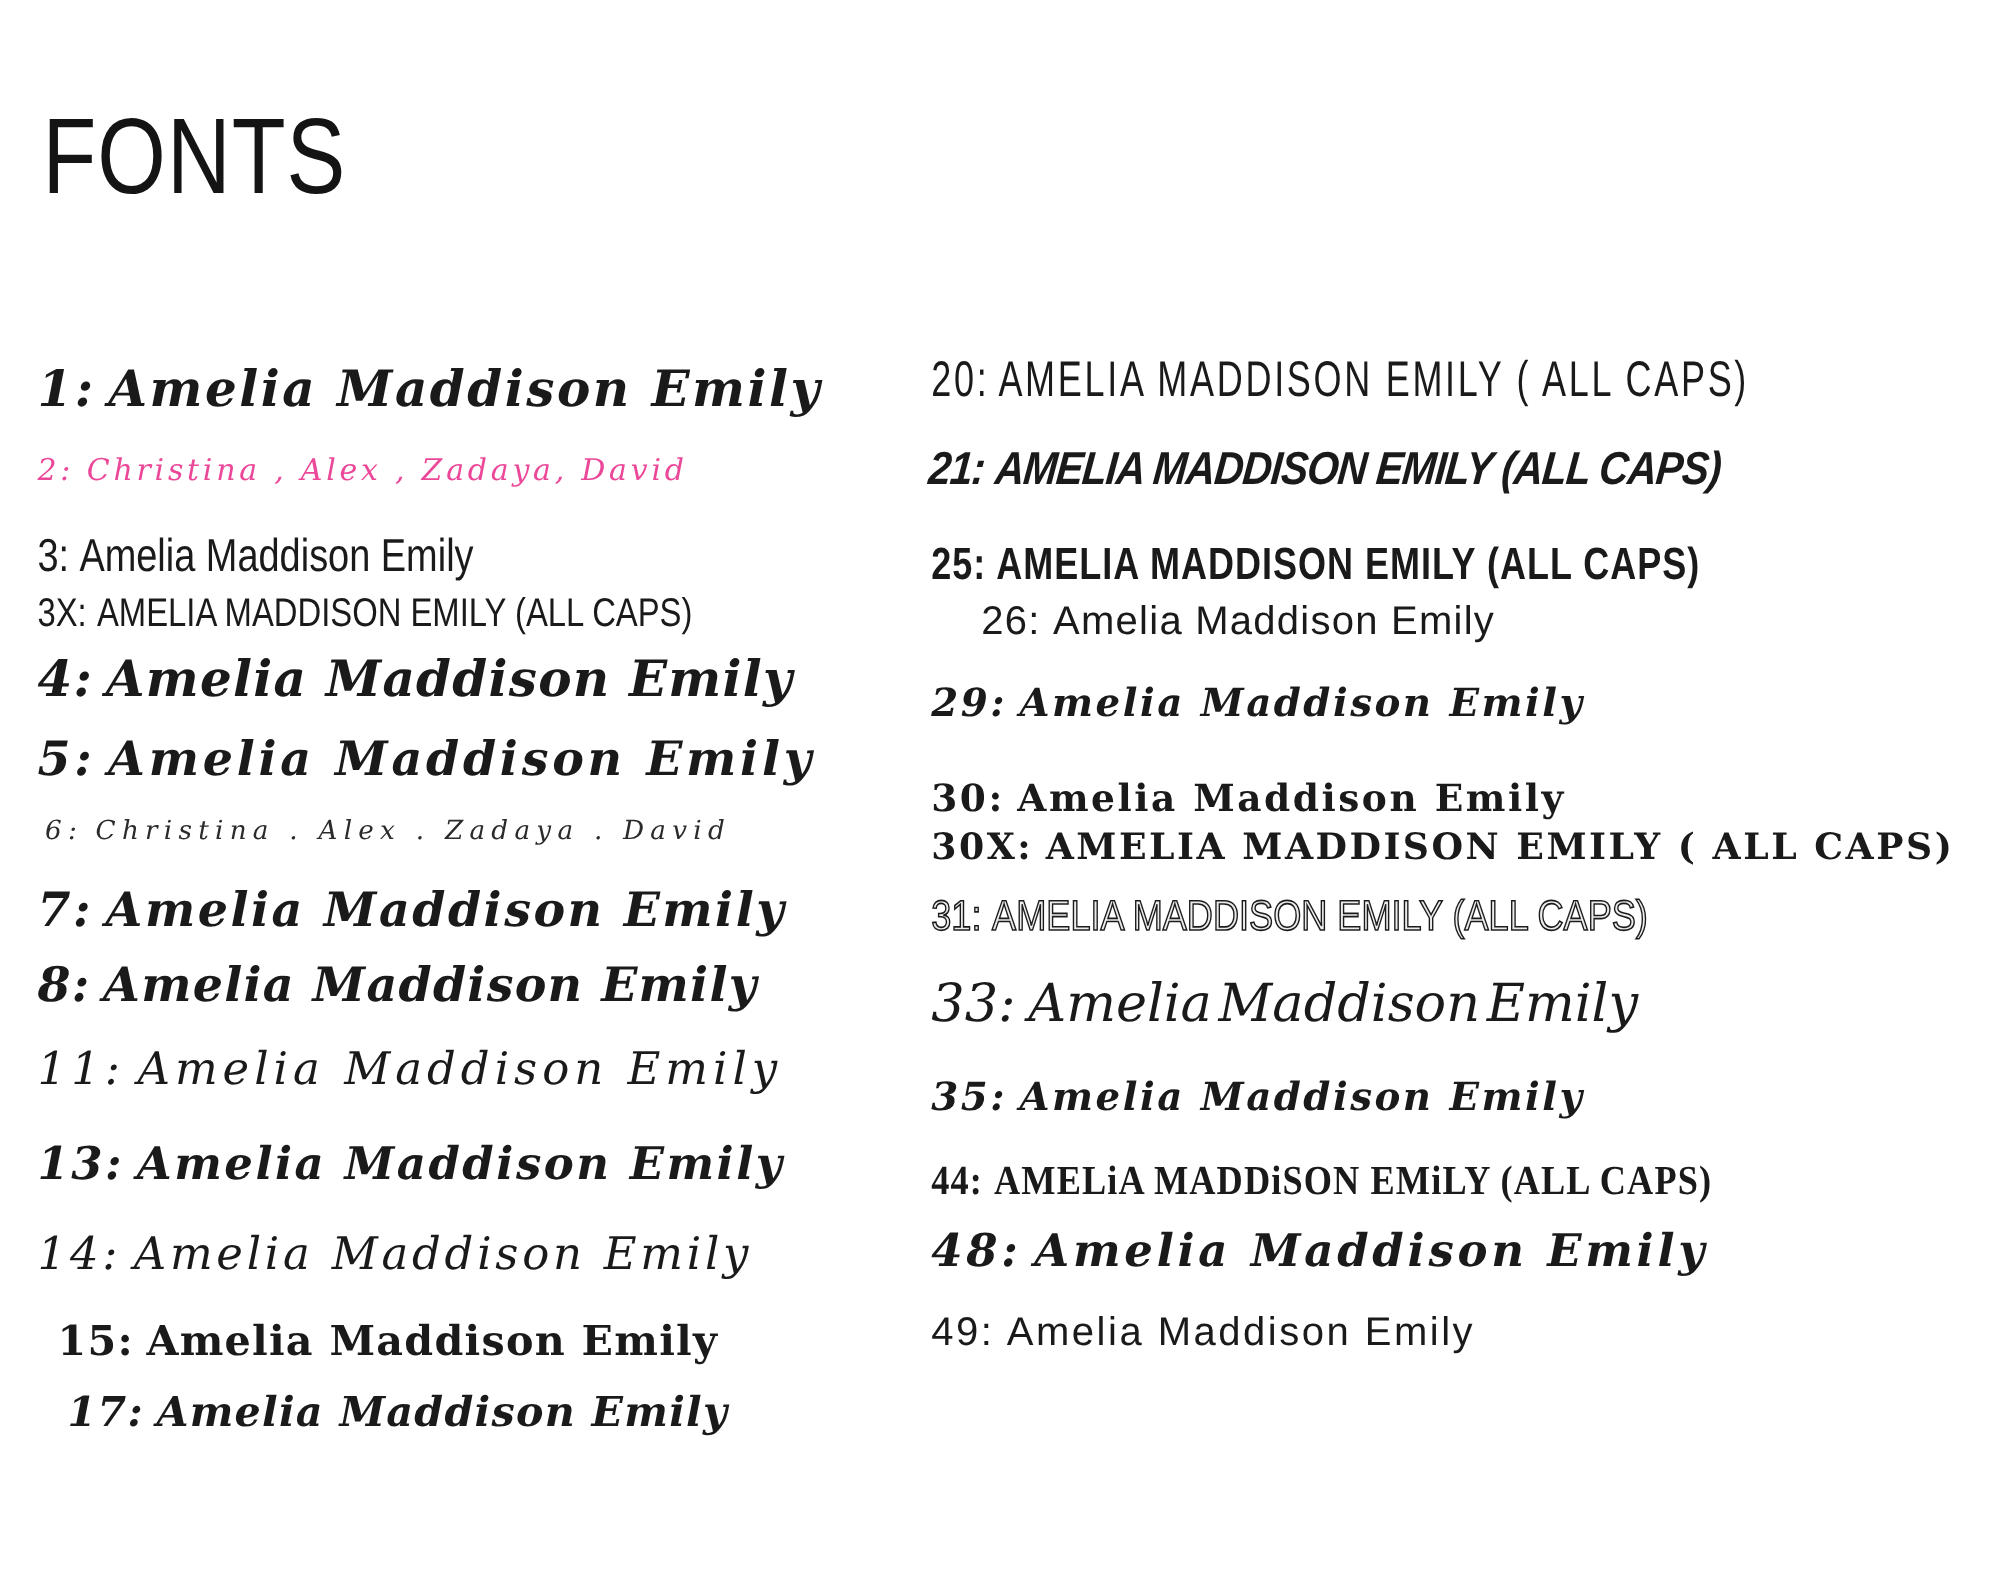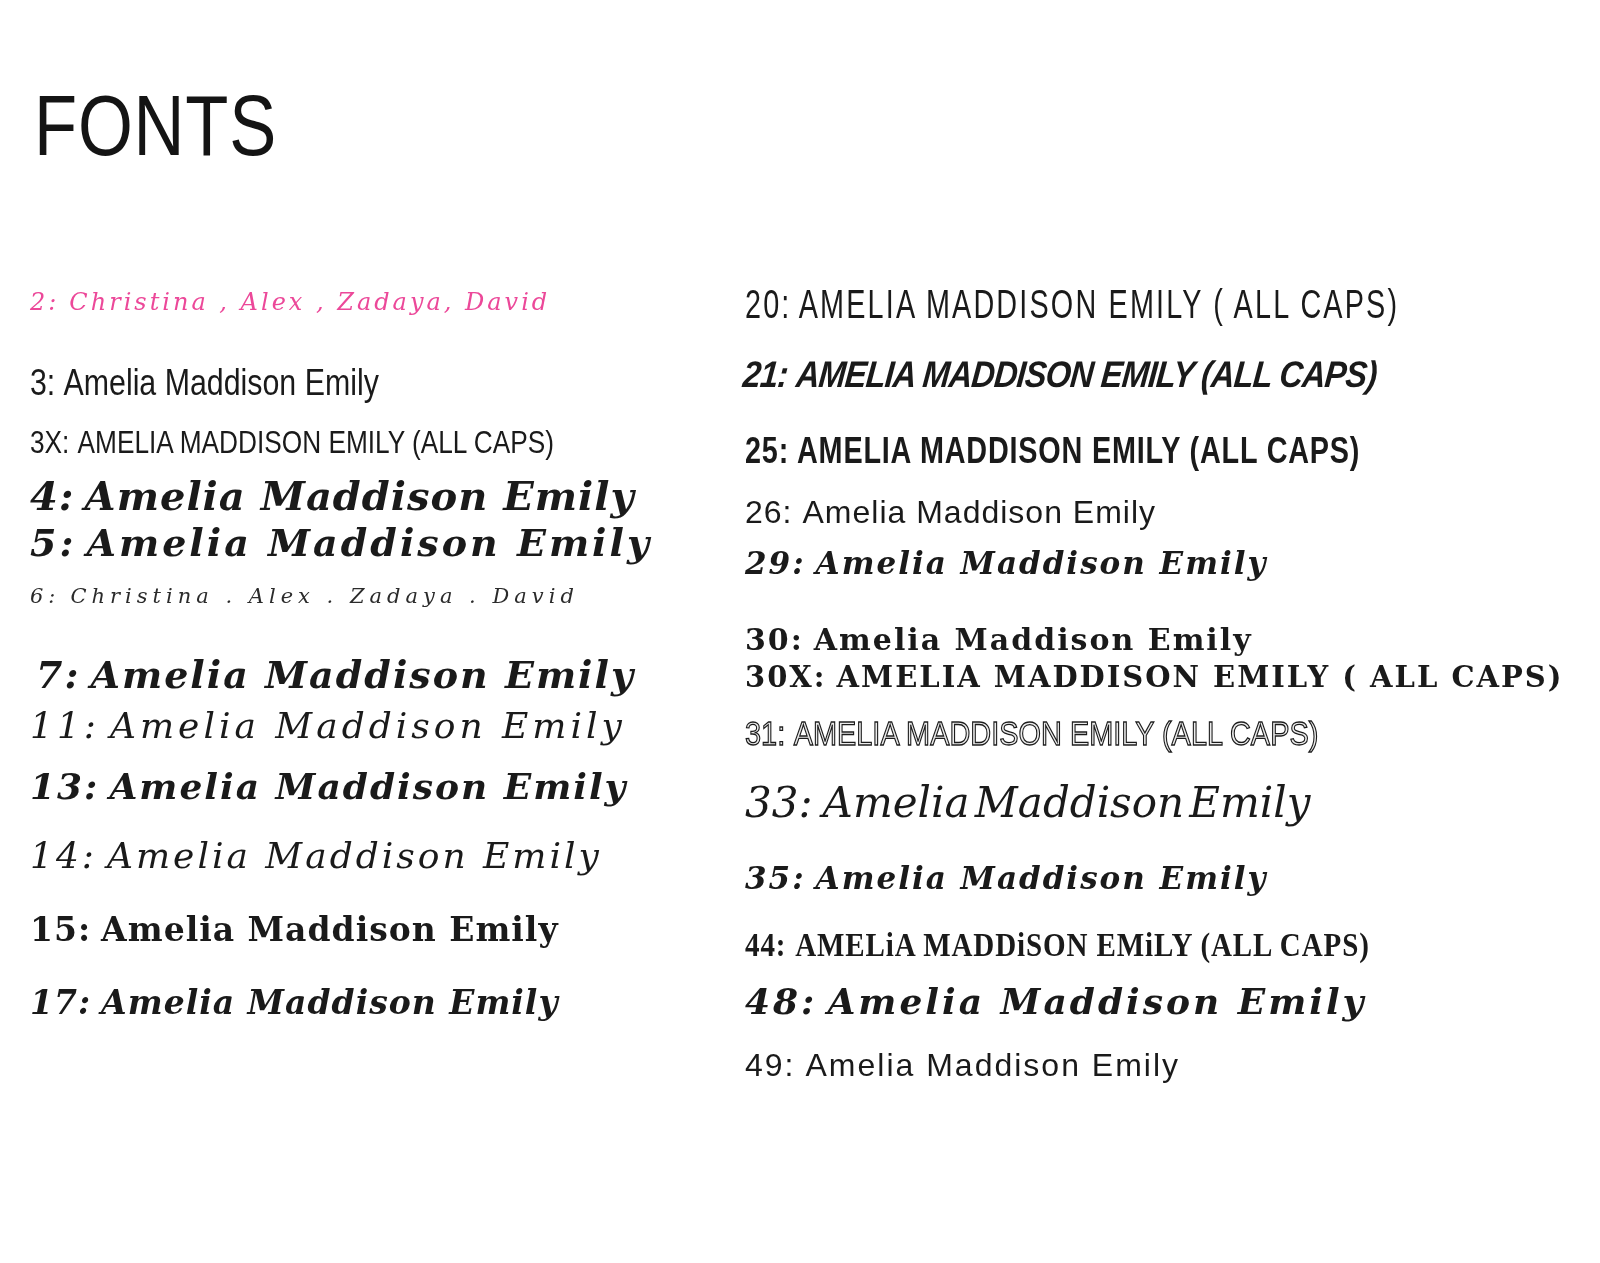--- a/index.html
+++ b/index.html
@@ -56,21 +56,21 @@
   #col-left .row:nth-child(11) { top: 910px; }
   #col-left .row:nth-child(12) { top: 983px; }
   #col-left .row:nth-child(13) { top: 1053px; left: 46px; }
   #col-left .row:nth-child(14) { top: 1110px; left: 54px; }
 
   
   #col-right .row { left: 745px; }
   #col-right .row:nth-child(1)  { top: 282px; }
   #col-right .row:nth-child(2)  { top: 354px; }
   #col-right .row:nth-child(3)  { top: 430px; }
-  #col-right .row:nth-child(4)  { top: 494px; }
+  #col-right .row:nth-child(4)  { top: 478px; margin-left: 40px; }
   #col-right .row:nth-child(5)  { top: 545px; }
   #col-right .row:nth-child(6)  { top: 610px; }
   #col-right .row:nth-child(7)  { top: 660px; }
   #col-right .row:nth-child(8)  { top: 714px; }
   #col-right .row:nth-child(9)  { top: 778px; }
   #col-right .row:nth-child(10) { top: 860px; }
   #col-right .row:nth-child(11) { top: 927px; }
   #col-right .row:nth-child(12) { top: 980px; }
   #col-right .row:nth-child(13) { top: 1047px; }
   #col-right .row:nth-child(14) { top: 1102px; }
@@ -107,27 +107,29 @@
   .s-quirky-hand         { font: 400 32px "Liberation Sans", sans-serif; letter-spacing: 2px; }
   .s-elegant-script      { font: italic 400 42px "DejaVu Serif", serif; letter-spacing: 3px; }
 </style>
 </head>
 <body>
 
 <div id="page">
   <h1 id="page-title">FONTS</h1>
 
   <div id="col-left" class="col">
+      <div class="row s-heart-script"><span class="num">1:</span><span>Amelia Maddison Emily</span></div>
       <div class="row s-fine-script"><span class="num">2:</span><span>Christina , Alex , Zadaya, David</span></div>
       <div class="row s-condensed-sans"><span class="num">3:</span><span>Amelia Maddison Emily</span></div>
       <div class="row s-condensed-sans-caps"><span class="num">3X:</span><span>AMELIA MADDISON EMILY (ALL CAPS)</span></div>
       <div class="row s-brush-script-bold"><span class="num">4:</span><span>Amelia Maddison Emily</span></div>
       <div class="row s-bold-italic-script"><span class="num">5:</span><span>Amelia Maddison Emily</span></div>
       <div class="row s-monoline-script"><span class="num">6:</span><span>Christina . Alex . Zadaya . David</span></div>
       <div class="row s-swash-script"><span class="num">7:</span><span>Amelia Maddison Emily</span></div>
+      <div class="row s-chunky-script"><span class="num">8:</span><span>Amelia Maddison Emily</span></div>
       <div class="row s-signature-script"><span class="num">11:</span><span>Amelia Maddison Emily</span></div>
       <div class="row s-casual-script"><span class="num">13:</span><span>Amelia Maddison Emily</span></div>
       <div class="row s-flow-script"><span class="num">14:</span><span>Amelia Maddison Emily</span></div>
       <div class="row s-upright-bold-script"><span class="num">15:</span><span>Amelia Maddison Emily</span></div>
       <div class="row s-heavy-script"><span class="num">17:</span><span>Amelia Maddison Emily</span></div>
     </div>
 
   <div id="col-right" class="col">
       <div class="row s-tall-hand-caps"><span class="num">20:</span><span>AMELIA MADDISON EMILY ( ALL CAPS)</span></div>
       <div class="row s-heavy-slant-caps"><span class="num">21:</span><span>AMELIA MADDISON EMILY (ALL CAPS)</span></div>

